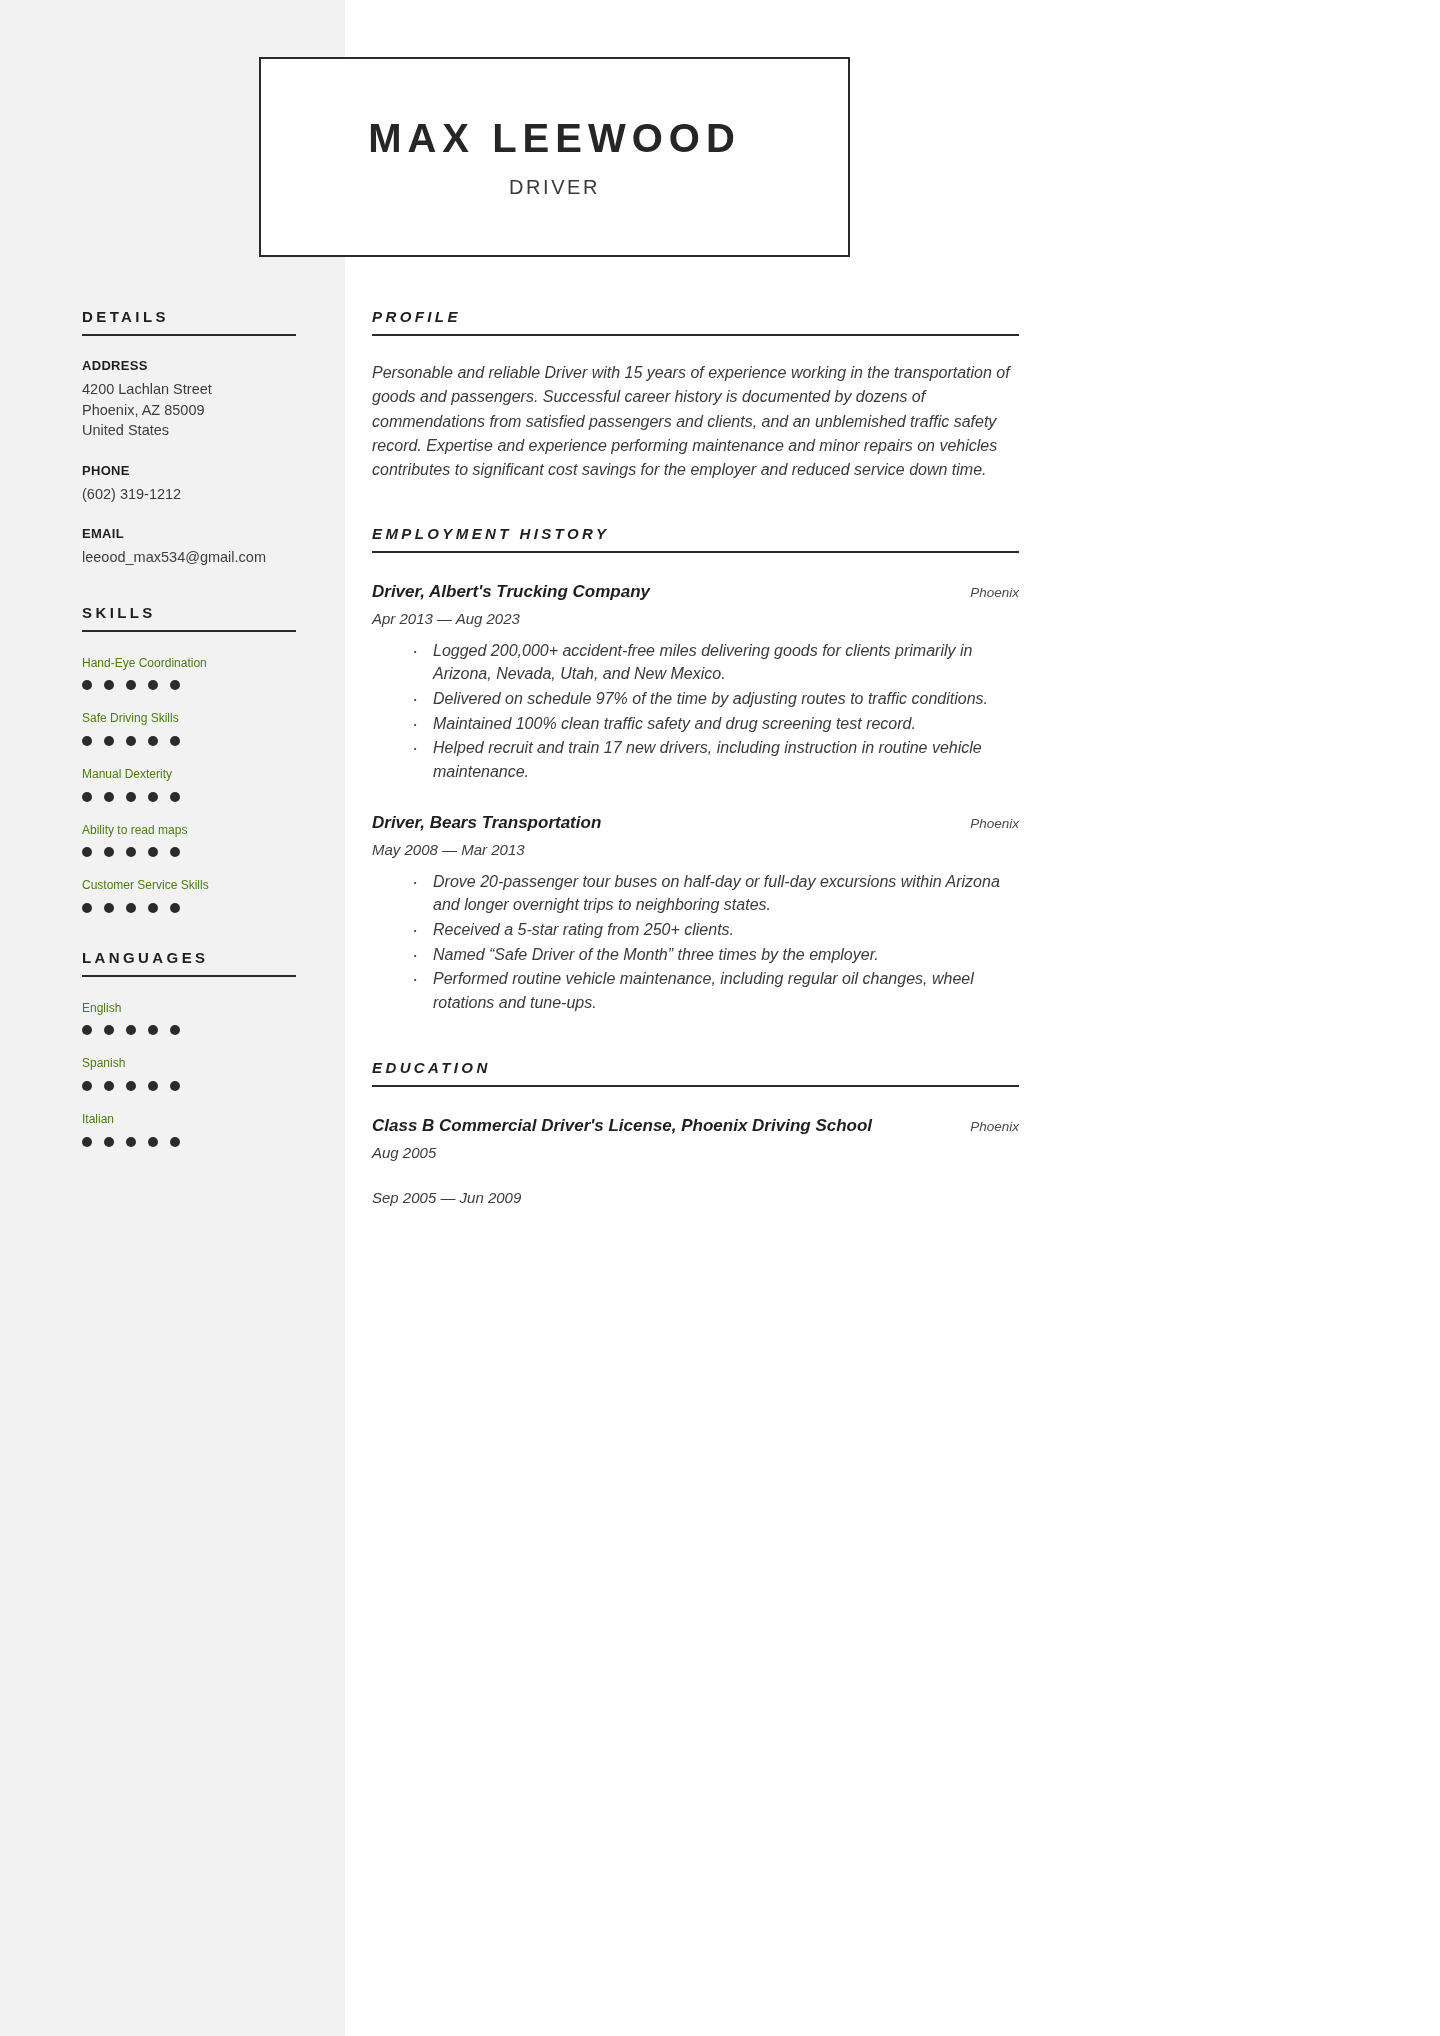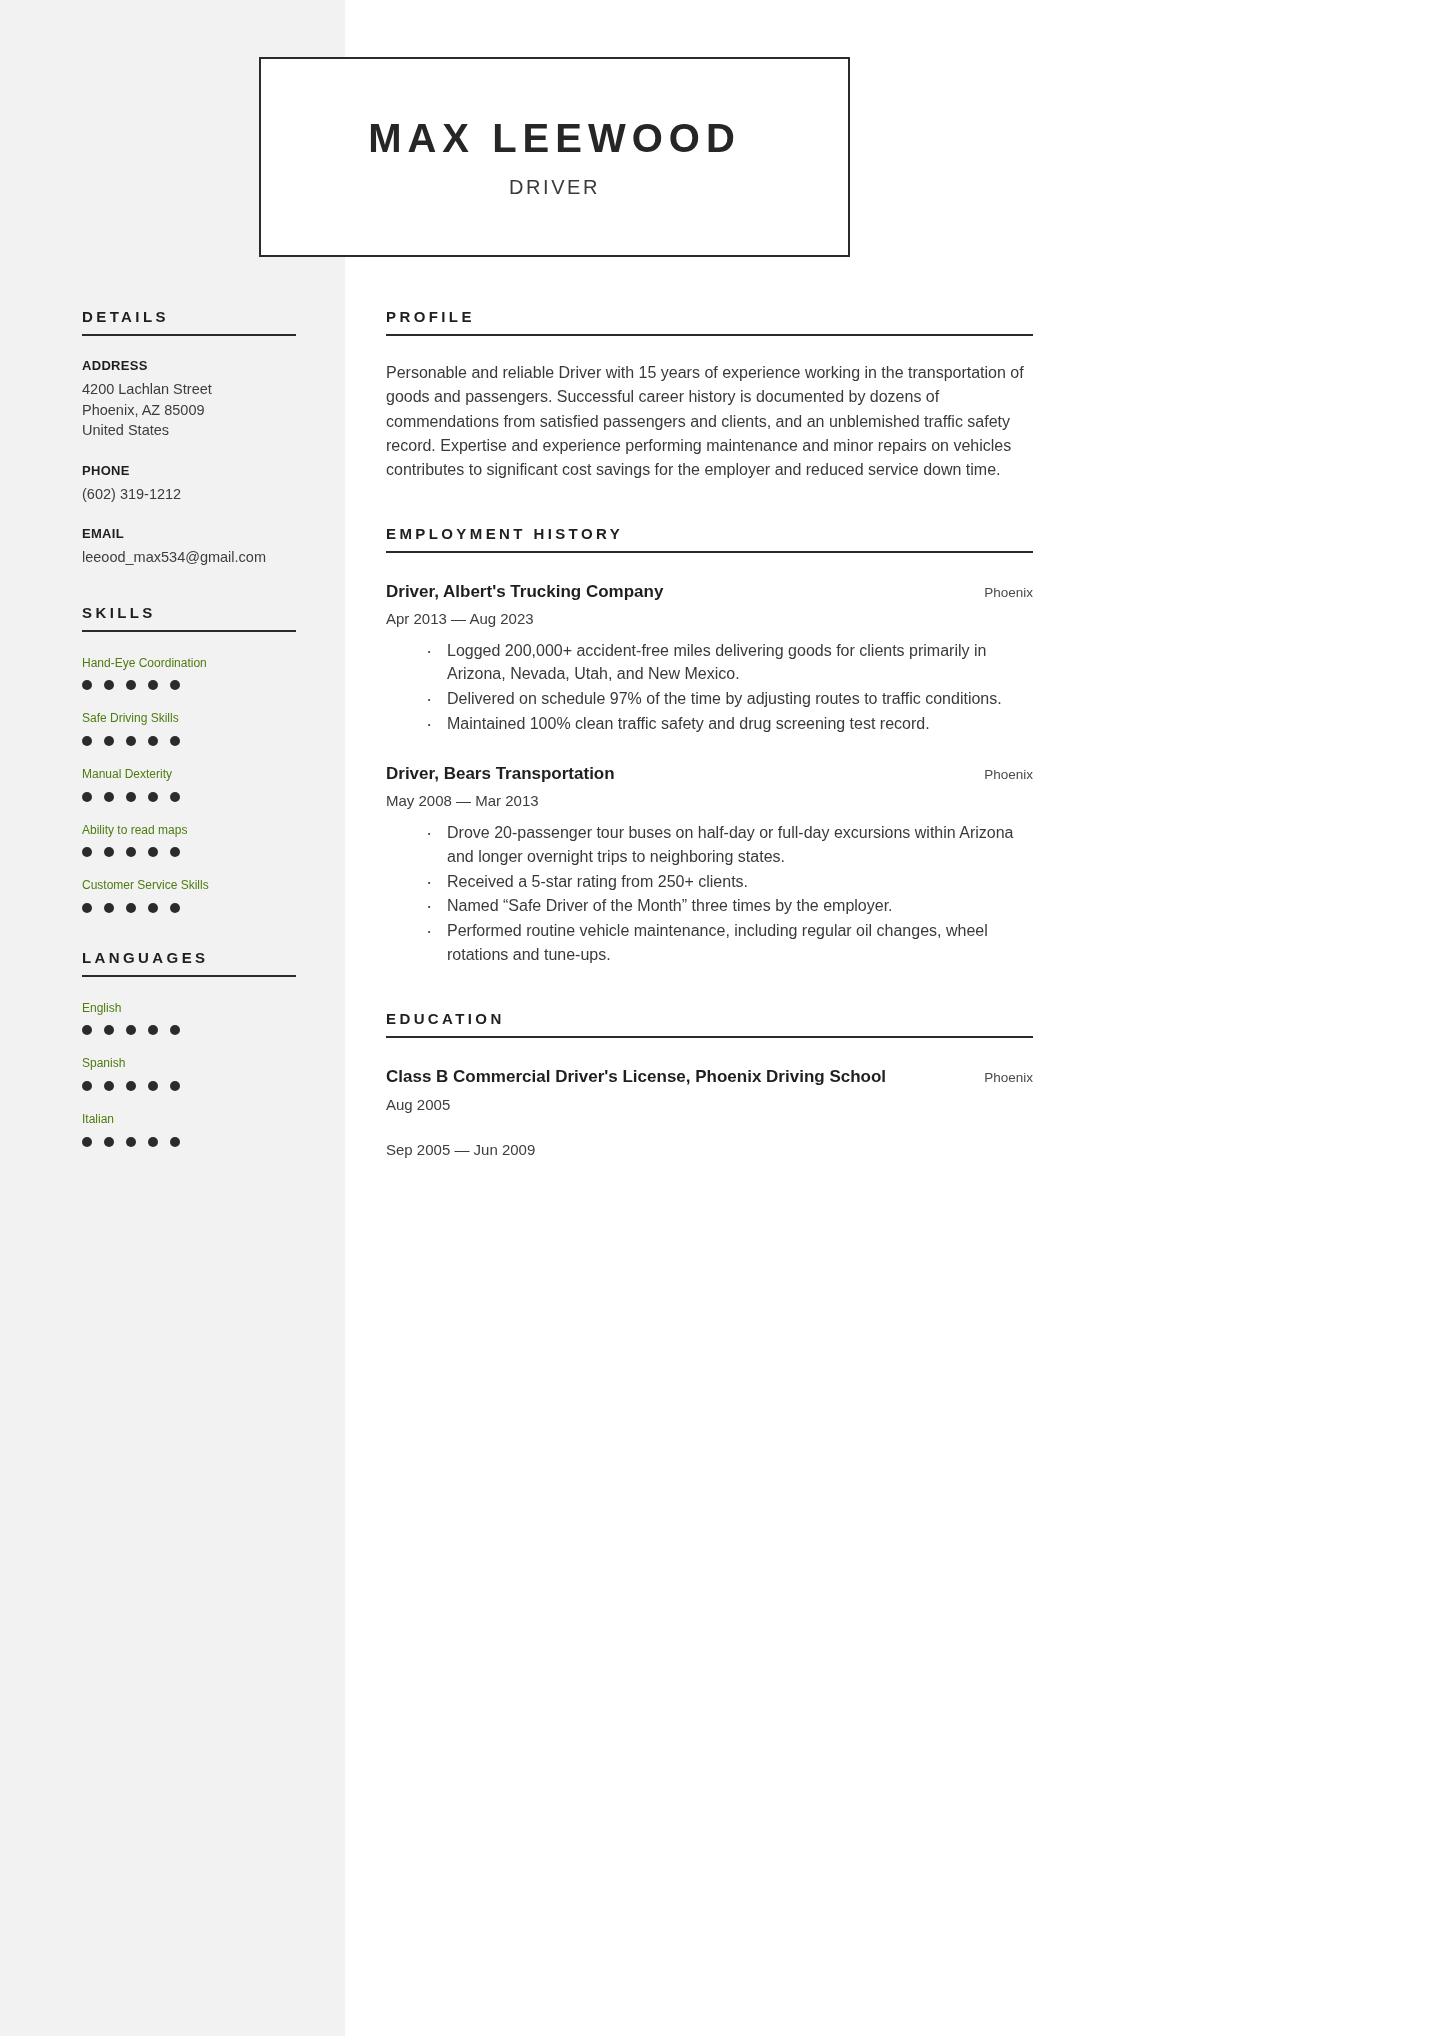--- a/index.html
+++ b/index.html
@@ -58,23 +58,24 @@
 
   
   .sidebar {
     position: absolute;
     left: 82px;
     top: 308px;
     width: 214px;
   }
   .main {
     position: absolute;
-    left: 386px;
+    left: 372px;
     top: 308px;
     width: 647px;
+    font-style: italic;
   }
 
   
   .sec-title {
     font-size: 15px;
     font-weight: 700;
     letter-spacing: 3.4px;
     color: #1f1f1f;
     text-transform: uppercase;
   }
@@ -335,20 +336,21 @@
           <div class="entry">
             <div class="entry-head">
               <div class="entry-title">Driver, Albert's Trucking Company</div>
               <div class="entry-location">Phoenix</div>
             </div>
             <div class="entry-date">Apr 2013 — Aug 2023</div>
             <ul class="bullets">
               <li>Logged 200,000+ accident-free miles delivering goods for clients primarily in Arizona, Nevada, Utah, and New Mexico.</li>
               <li>Delivered on schedule 97% of the time by adjusting routes to traffic conditions.</li>
               <li>Maintained 100% clean traffic safety and drug screening test record.</li>
+              <li>Helped recruit and train 17 new drivers, including instruction in routine vehicle maintenance.</li>
             </ul>
           </div>
           <div class="entry">
             <div class="entry-head">
               <div class="entry-title">Driver, Bears Transportation</div>
               <div class="entry-location">Phoenix</div>
             </div>
             <div class="entry-date">May 2008 — Mar 2013</div>
             <ul class="bullets">
               <li>Drove 20-passenger tour buses on half-day or full-day excursions within Arizona and longer overnight trips to neighboring states.</li>

